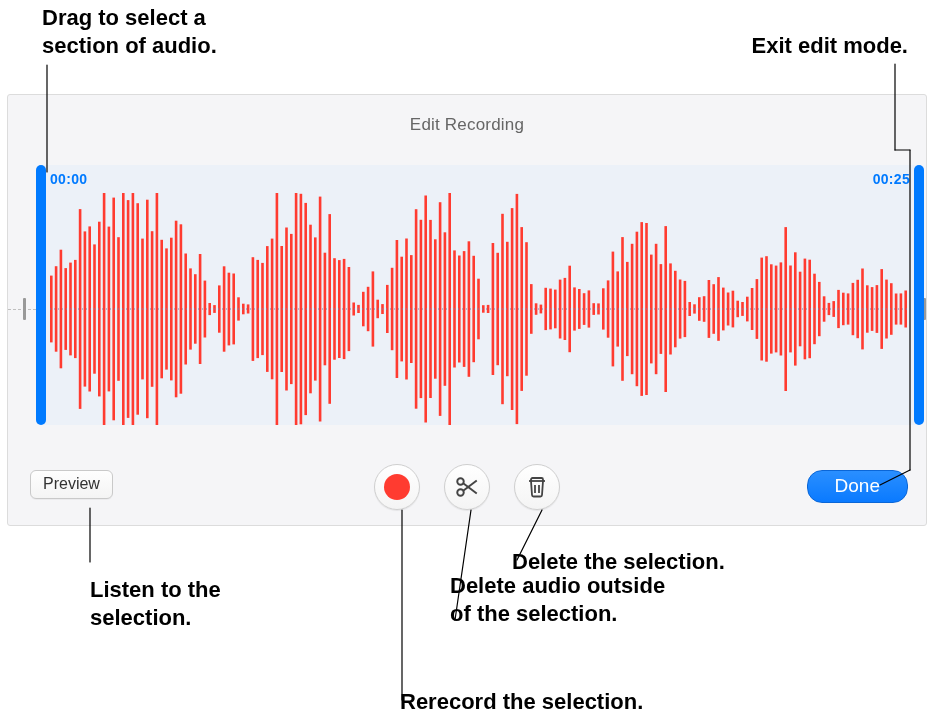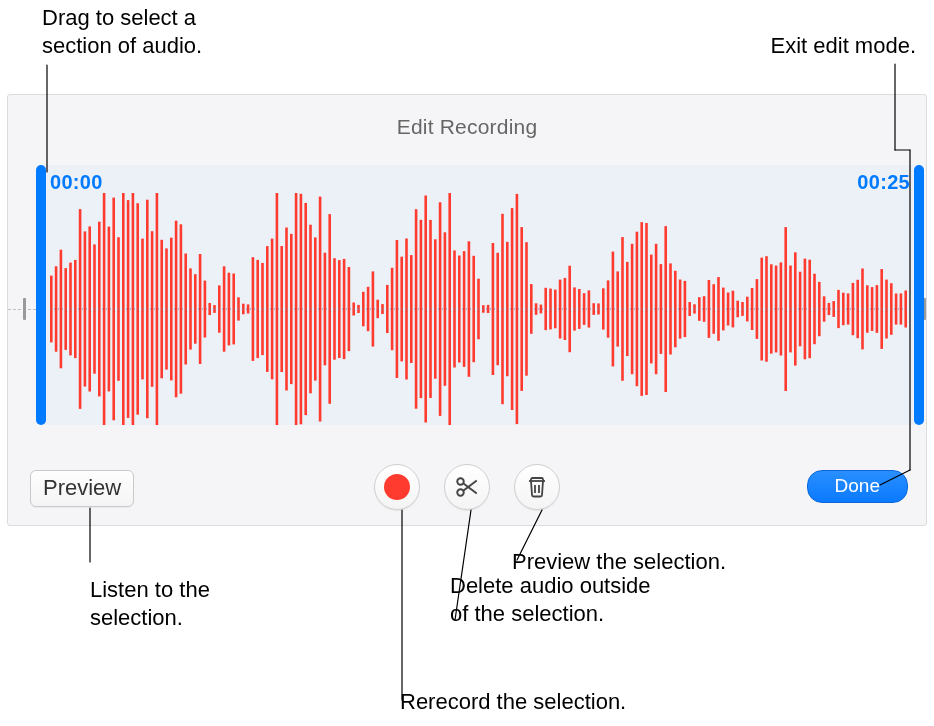--- a/index.html
+++ b/index.html
@@ -9,21 +9,21 @@
     color: #000;
     width: 934px;
     height: 726px;
     position: relative;
     background: #fff;
   }
 
   
   .callout {
     position: absolute;
-    font-weight: 400;
+    font-weight: 700;
     line-height: 1.25;
   }
 
   
   .app-panel {
     position: absolute;
     left: 7px;
     top: 94px;
     width: 920px;
     height: 432px;
@@ -31,21 +31,21 @@
     border: 1px solid #dcdcdc;
     border-radius: 3px;
     overflow: hidden;
   }
 
   .panel-title {
     position: absolute;
     top: 20px;
     width: 100%;
     text-align: center;
-    font-size: 21px;
+    font-size: 17px;
     color: #666;
     letter-spacing: 0.2px;
   }
 
   
   .wave-area {
     position: absolute;
     left: 28px;
     right: 2px;
     top: 70px;
@@ -59,21 +59,21 @@
     width: 10px;
     background: #007aff;
     border-radius: 6px;
   }
   .wave-area .handle.left { left: 0; }
   .wave-area .handle.right { right: 0; }
 
   .timestamp {
     position: absolute;
     top: 6px;
-    font-size: 20px;
+    font-size: 14px;
     font-weight: 600;
     color: #007aff;
     letter-spacing: 0.3px;
     font-family: "Helvetica Neue", Arial, sans-serif;
   }
   .timestamp.left  { left: 14px; }
   .timestamp.right { right: 14px; }
 
   
   .wave-svg {
@@ -110,21 +110,21 @@
     left: 0; right: 0;
     top: 365px;
     height: 60px;
   }
 
   .preview-btn {
     position: absolute;
     left: 22px;
     top: 10px;
     padding: 4px 12px 5px;
-    font-size: 22px;
+    font-size: 16px;
     color: #333;
     background: linear-gradient(#fefefe,#f4f4f4);
     border: 1px solid #c9c9c9;
     border-radius: 6px;
     box-shadow: 0 1px 0 rgba(0,0,0,.04);
     cursor: pointer;
   }
 
   .done-btn {
     position: absolute;
@@ -179,23 +179,23 @@
     stroke: #000;
     stroke-width: 1.2;
     fill: none;
     stroke-linecap: round;
   }
 </style>
 </head>
 <body>
 
 <div class="callout" style="left:42px; top:4px; width:200px;">Drag to select a<br>section of audio.</div>
-<div class="callout" style="right:18px; top:32px; text-align:left;">Exit edit mode.</div>
+<div class="callout" style="right:26px; top:32px; text-align:left;">Exit edit mode.</div>
 <div class="callout" style="left:90px; top:576px;">Listen to the<br>selection.</div>
-<div class="callout" style="left:512px; top:548px;">Preview the selection.</div>
+<div class="callout" style="left:512px; top:548px;">Delete the selection.</div>
 <div class="callout" style="left:450px; top:572px; width:260px;">Delete audio outside<br>of the selection.</div>
 <div class="callout" style="left:400px; top:688px;text-align:right;">Rerecord the selection.</div>
 
 <div class="app-panel">
 
   <div class="panel-title">Edit Recording</div>
 
   <div class="midline" id="midline" style="top: 214px;"></div>
   <div class="mid-tick" id="tick-left" style="top: 203px; left: 15px;"></div>
   <div class="mid-tick" id="tick-right" style="top: 203px; right: 0px;"></div>

